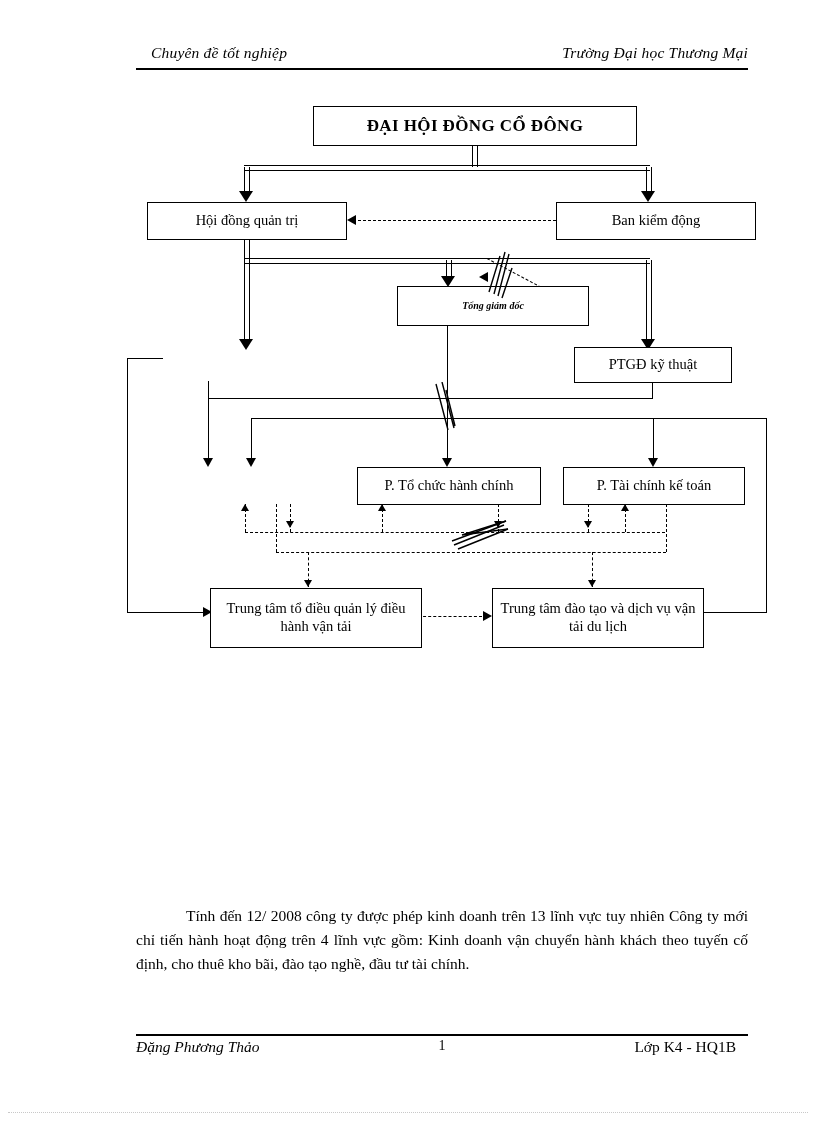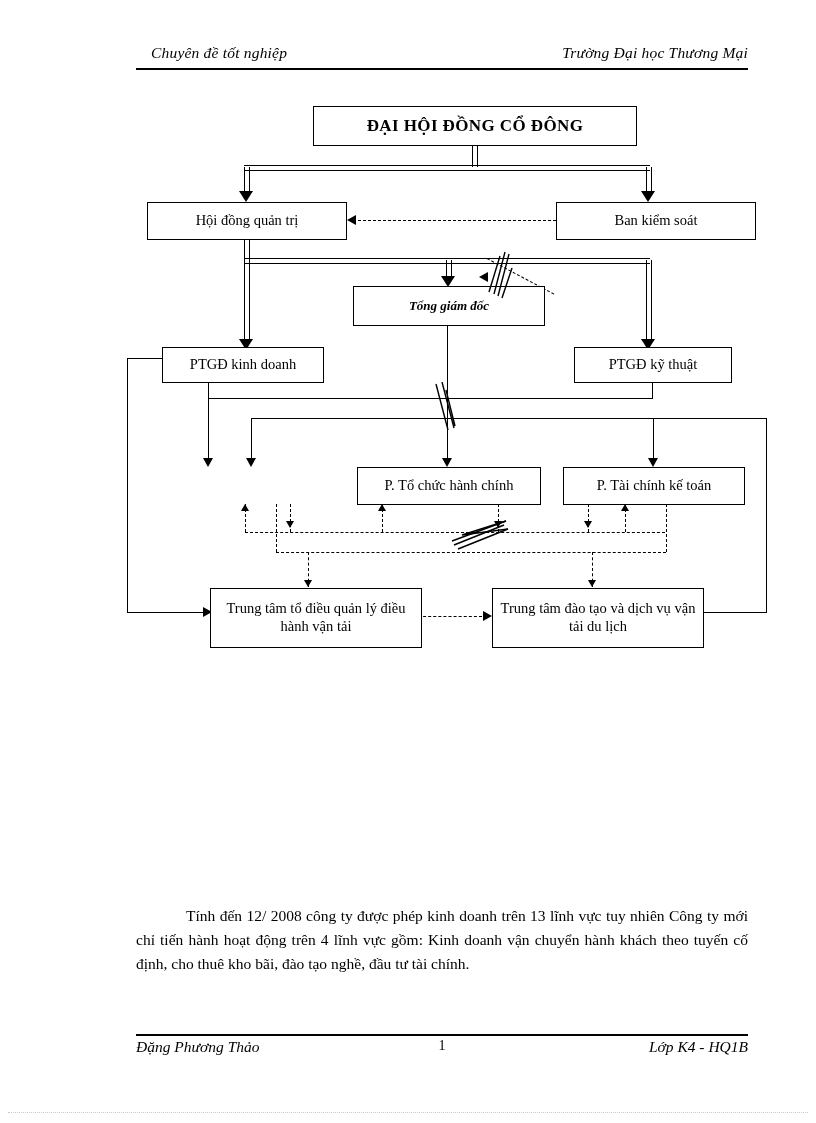--- a/index.html
+++ b/index.html
@@ -14,31 +14,31 @@
   .hdr{position:absolute;left:136px;top:44px;width:612px;height:26px;}
   .hdr .l{position:absolute;left:15px;top:0;font-style:italic;font-size:15.5px;letter-spacing:.2px;}
   .hdr .r{position:absolute;right:0;top:0;font-style:italic;font-size:15.5px;letter-spacing:.2px;}
   .hdr .rule{position:absolute;left:0;top:24px;width:612px;height:0;border-top:2.2px solid #000;}
 
   
   .ftr{position:absolute;left:136px;top:1034px;width:612px;height:30px;}
   .ftr .rule{position:absolute;left:0;top:0;width:612px;height:0;border-top:2.2px solid #000;}
   .ftr .l{position:absolute;left:0;top:4px;font-style:italic;font-size:15.5px;}
   .ftr .c{position:absolute;left:0;top:4px;width:612px;text-align:center;font-size:14px;}
-  .ftr .r{position:absolute;right:0;top:4px;font-style:italic;font-size:15.5px;}
+  .ftr .r{position:absolute;right:12px;top:4px;font-size:15.5px;}
   .scanline{position:absolute;left:8px;top:1112px;width:800px;height:0;
             border-top:1.5px dotted #c8c8c8;}
 
   
   .diagram{position:absolute;left:0;top:0;width:680px;height:700px;}
   .nodebox{position:absolute;border:1.3px solid #000;background:#fff;
            display:flex;align-items:center;justify-content:center;
            text-align:center;line-height:1.22;font-size:14.5px;z-index:6;}
   .nodebox.top{font-size:17px;font-weight:bold;letter-spacing:.4px;}
-  .nodebox.em{font-style:italic;font-weight:bold;font-size:13px;}
+  .nodebox.em{font-style:italic;font-weight:bold;font-size:10px;margin-left:44px;}
 
   
   .ln{position:absolute;background:#000;z-index:2;}
   .h1{height:1.2px;}
   .v1{width:1.2px;}
   
   .dbl-h{position:absolute;height:4px;border-top:1.2px solid #000;border-bottom:1.2px solid #000;z-index:2;}
   .dbl-v{position:absolute;width:4px;border-left:1.2px solid #000;border-right:1.2px solid #000;z-index:2;}
   
   .dash-h{position:absolute;height:0;border-top:1.4px dashed #000;z-index:2;}
@@ -90,21 +90,21 @@
     <div class="dbl-h" style="left:244px;top:165px;width:406px;"></div>
     <div class="dbl-v" style="left:244px;top:167px;height:26px;"></div>
     <div class="dbl-v" style="left:646px;top:167px;height:26px;"></div>
     <div class="ar ar-d big" style="left:239px;top:191px;"></div>
     <div class="ar ar-d big" style="left:641px;top:191px;"></div>
 
     <div class="nodebox" style="left:147px;top:202px;width:198px;height:36px;">
       <span>Hội đồng quản trị</span>
     </div>
     <div class="nodebox" style="left:556px;top:202px;width:198px;height:36px;">
-      <span>Ban kiểm soát</span>
+      <span>Ban kiểm động</span>
     </div>
 
     <div class="dd-h" style="left:358px;top:220px;width:198px;"></div>
     <div class="ar ar-l" style="left:347px;top:215px;"></div>
 
     <div class="dd-h" style="left:487px;top:258px;width:76px;transform:rotate(28deg);transform-origin:left center;"></div>
     <div class="ar ar-l" style="left:479px;top:272px;"></div>
 
     <div class="dbl-v" style="left:244px;top:238px;height:22px;"></div>
     <div class="dbl-h" style="left:244px;top:258px;width:406px;"></div>
@@ -115,23 +115,20 @@
     <div class="ar ar-d big" style="left:239px;top:339px;"></div>
     <div class="ar ar-d big" style="left:641px;top:339px;"></div>
 
     <div class="nodebox em" style="left:353px;top:286px;width:190px;height:38px;">
       <span>Tổng giám đốc</span>
     </div>
 
     <div class="ln v1" style="left:447px;top:324px;height:141px;"></div>
     <div class="ar ar-d" style="left:442px;top:458px;"></div>
 
-    <div class="nodebox" style="left:162px;top:347px;width:160px;height:34px;">
-      <span>PTGĐ kinh doanh</span>
-    </div>
     <div class="nodebox" style="left:574px;top:347px;width:156px;height:34px;">
       <span>PTGĐ kỹ thuật</span>
     </div>
 
     <div class="ln h1" style="left:127px;top:358px;width:36px;"></div>
     <div class="ln v1" style="left:127px;top:358px;height:255px;"></div>
     <div class="ln h1" style="left:127px;top:612px;width:85px;"></div>
     <div class="ar ar-r" style="left:203px;top:607px;"></div>
 
     <div class="ln v1" style="left:208px;top:381px;height:84px;"></div>

